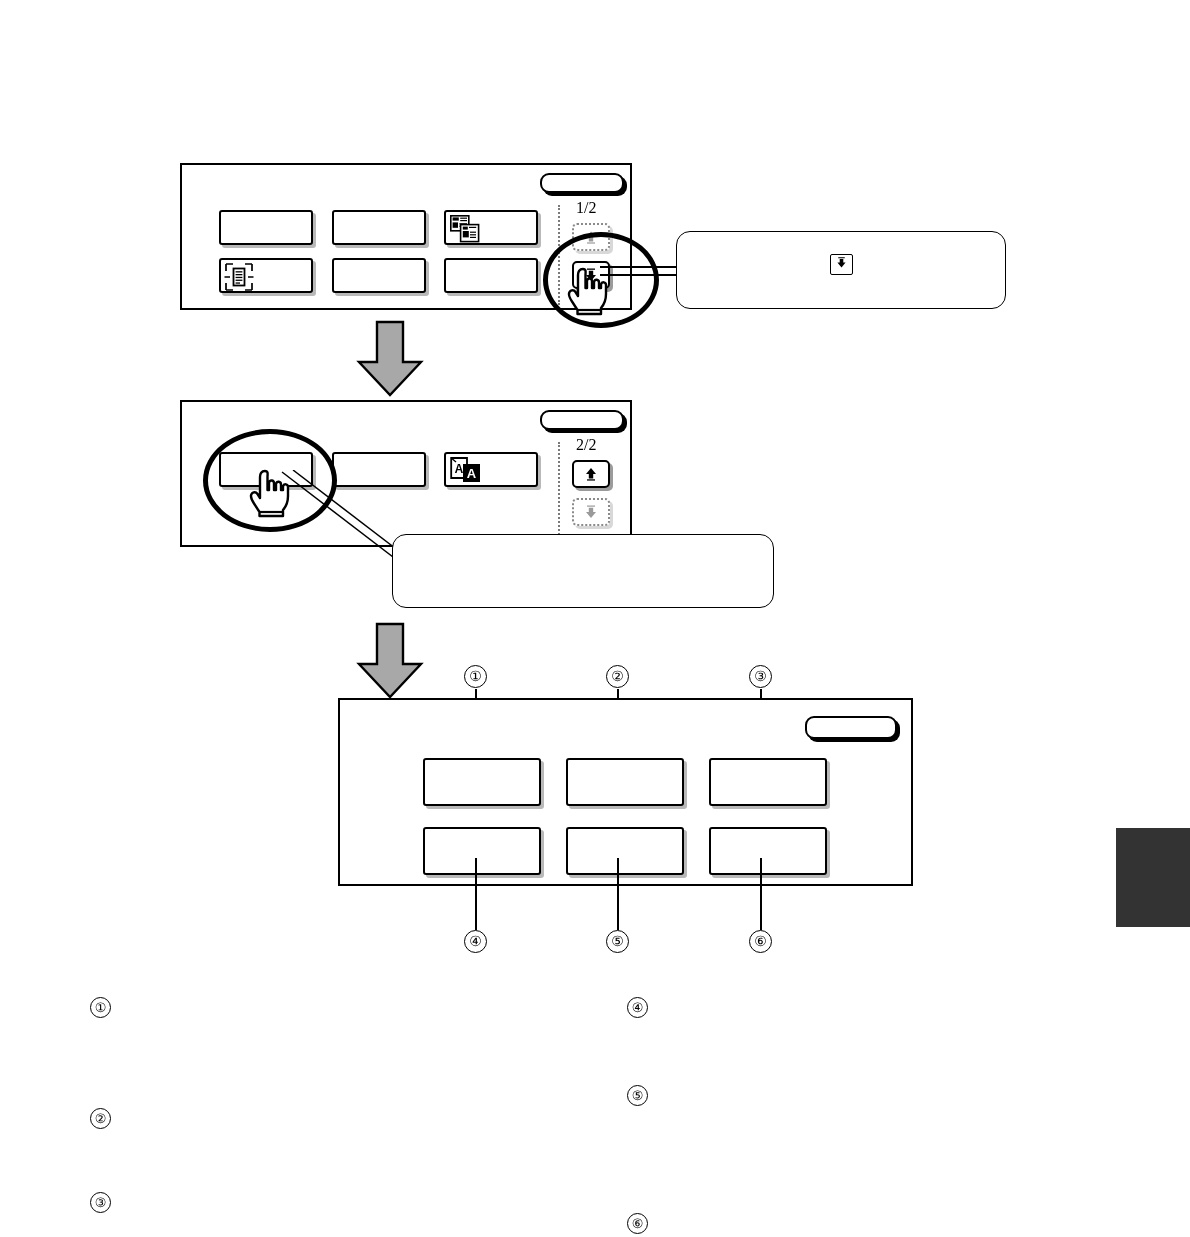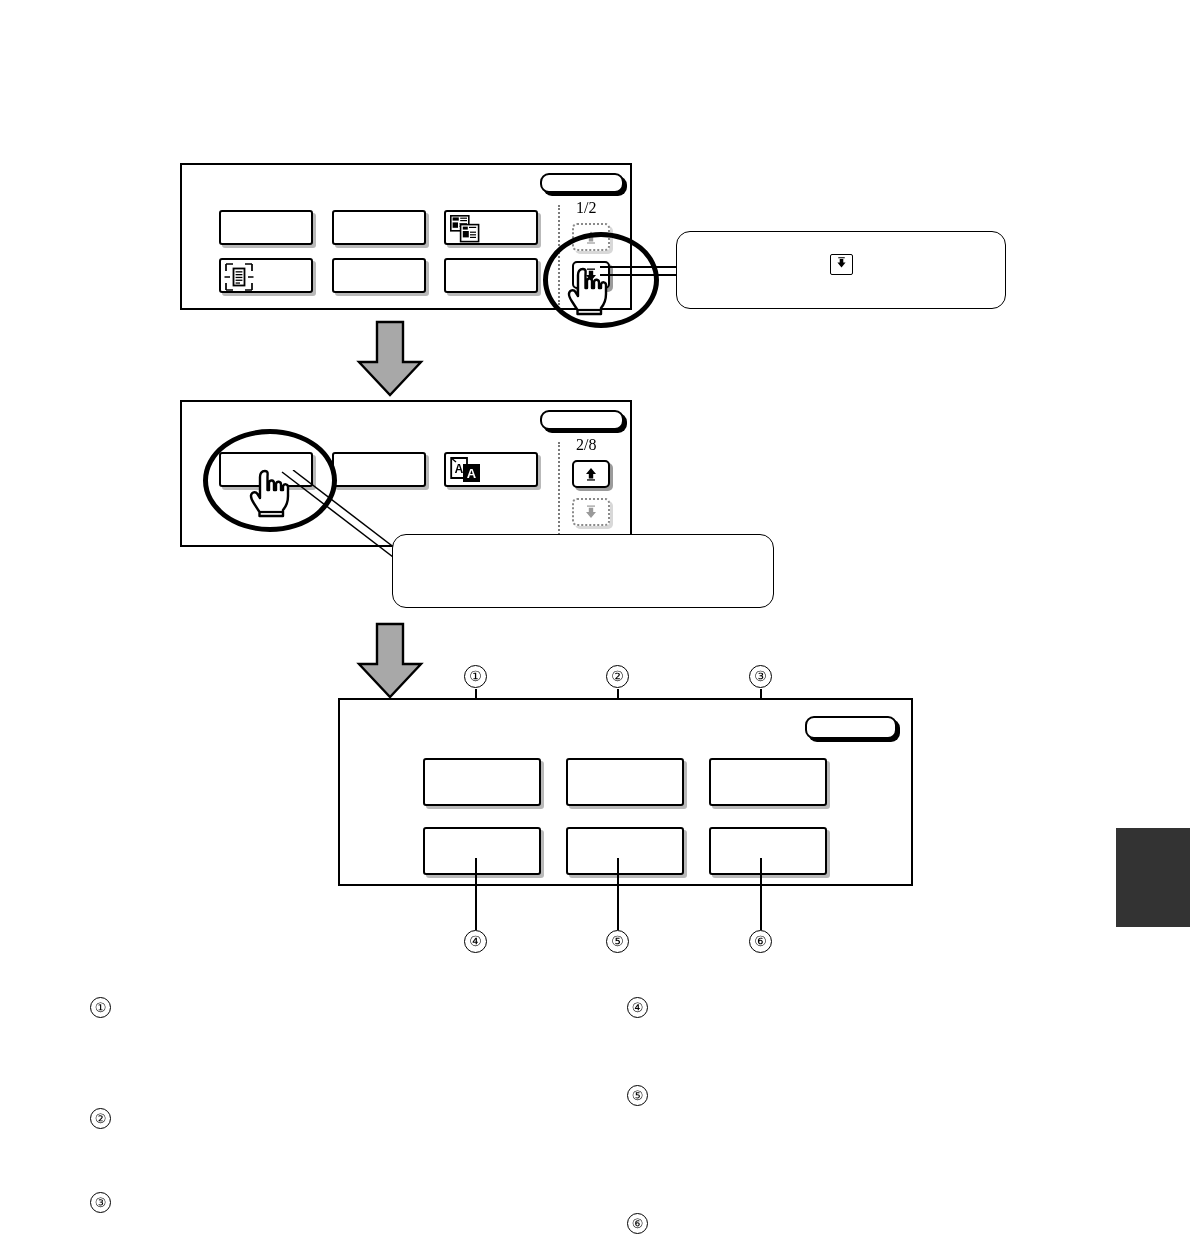--- a/index.html
+++ b/index.html
@@ -298,21 +298,21 @@
         <text x="9" y="16" font-family="Liberation Sans, sans-serif" font-size="12" font-weight="bold" fill="#000" text-anchor="middle" transform="translate(18,0) scale(-1,1)">A</text>
         <rect x="13" y="7" width="17" height="18" fill="#000"></rect>
         <text x="21.5" y="21" font-family="Liberation Sans, sans-serif" font-size="13" font-weight="bold" fill="#fff" text-anchor="middle">A</text>
       </svg>
     </span>
     <span class="klabel" style="padding-left:42px;padding-top:10px;"></span>
   </div>
 
   <div class="vdiv" style="left:376px;top:40px;height:100px;"></div>
 
-  <div class="pageind" style="left:394px;top:34px;">2/8</div>
+  <div class="pageind" style="left:394px;top:34px;">2/2</div>
 
   <div class="arrowkey" style="left:390px;top:58px;">
     <svg width="16" height="16" viewBox="0 0 16 16">
       <path d="M8 2 L13 8 L10.2 8 L10.2 12.4 L5.8 12.4 L5.8 8 L3 8 Z" fill="#000"></path>
       <rect x="4" y="13.3" width="8" height="1.3" fill="#000"></rect>
     </svg>
   </div>
 
   <div class="arrowkey dim" style="left:390px;top:96px;">
     <svg width="16" height="16" viewBox="0 0 16 16">

